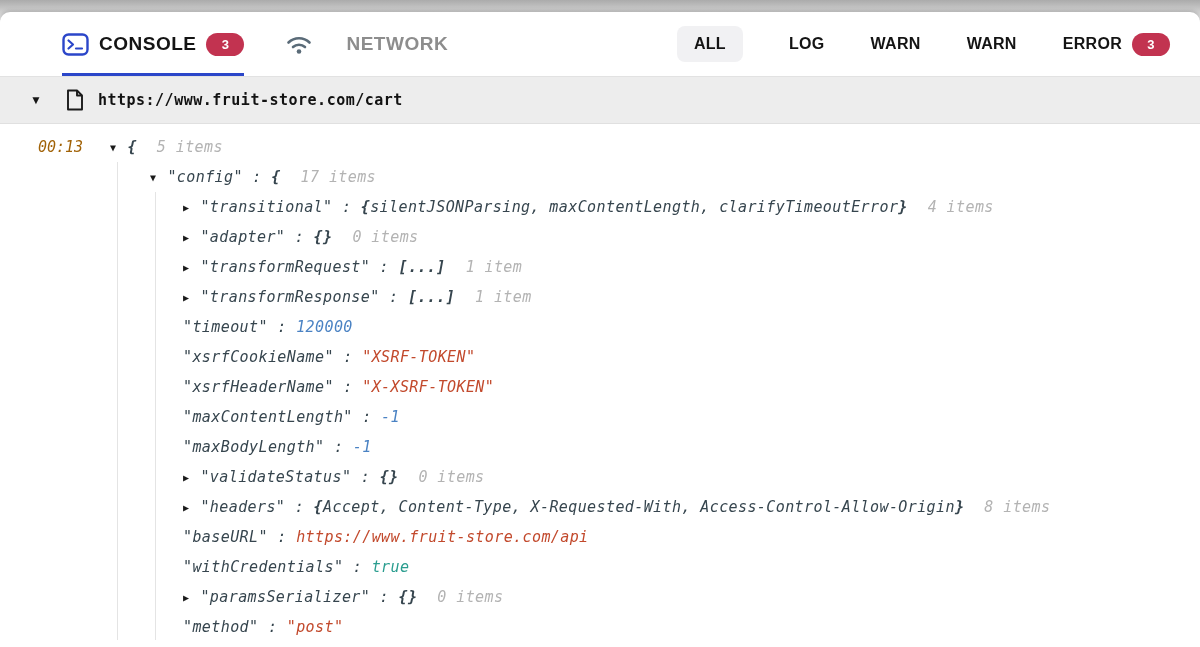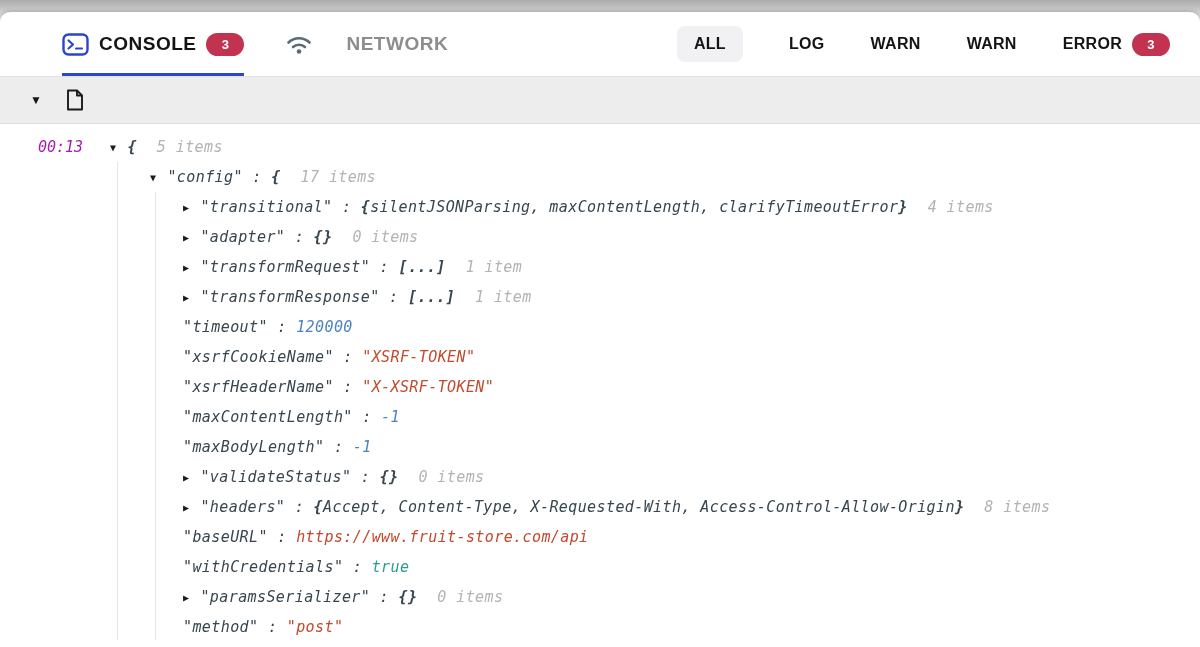--- a/index.html
+++ b/index.html
@@ -43,21 +43,21 @@
     padding-left:30px;border-bottom:1px solid #e0e0e0;cursor:pointer;}
   .caret{font-size:12px;color:#151515;margin-right:24px;font-style:normal;}
   .url-text{font-family:"DejaVu Sans Mono",monospace;font-weight:700;font-size:15px;
     color:#121212;letter-spacing:.5px;margin-left:14px;}
   
   .console-area{position:relative;height:520px;padding-top:8px;overflow:hidden;}
   .guide{position:absolute;width:1px;background:var(--guide-gray);bottom:4px;}
   .guide.g1{left:117px;top:38px;}
   .guide.g2{left:155px;top:68px;}
   .ts{position:absolute;left:38px;top:8px;line-height:30px;
-    font-family:"DejaVu Sans Mono",monospace;font-style:italic;font-size:15px;color:#a21caf;}
+    font-family:"DejaVu Sans Mono",monospace;font-style:italic;font-size:15px;color:#a16207;}
   .tree-row{height:30px;line-height:30px;white-space:nowrap;
     font-family:"DejaVu Sans Mono",monospace;font-style:italic;font-size:15px;
     letter-spacing:.4px;color:var(--key-dark);}
   .arrow{font-style:normal;font-size:10px;color:#1a1a1a;margin-right:11px;
     display:inline-block;vertical-align:1px;cursor:pointer;}
   .seg-key,.seg-punct,.seg-preview{color:var(--key-dark);}
   .seg-brace{color:var(--key-dark);font-weight:700;}
   .seg-items{color:var(--muted-gray);margin-left:20px;}
   .seg-num{color:var(--num-blue);}
   .seg-str,.seg-url{color:var(--str-orange);}
@@ -115,20 +115,21 @@
   </div>
 
   <div class="urlband">
     <span class="caret">▼</span>
     <span class="icon">
       <svg class="icon-svg" width="18" height="22" viewBox="0 0 18 22">
         <path d="M2 1.5h9l5 5v14H2z" fill="none" stroke="#1a1a1a" stroke-width="1.9" stroke-linejoin="round"></path>
         <path d="M11 1.5v5h5" fill="none" stroke="#1a1a1a" stroke-width="1.9" stroke-linejoin="round"></path>
       </svg>
     </span>
+    <span class="url-text">https://www.fruit-store.com/cart</span>
   </div>
 
   <div class="console-area">
     <div class="guide g1"></div>
     <div class="guide g2"></div>
     <span class="ts">00:13</span>
     <div>
         <div class="tree-row" style="padding-left: 110px;"><span class="arrow">▼</span><span class="seg-brace">{</span><span class="seg-items">5 items</span></div>
         <div class="tree-row" style="padding-left: 150px;"><span class="arrow">▼</span><span class="seg-key">"config"</span><span class="seg-punct"> : </span><span class="seg-brace">{</span><span class="seg-items">17 items</span></div>
         <div class="tree-row" style="padding-left: 183px;"><span class="arrow">▶</span><span class="seg-key">"transitional"</span><span class="seg-punct"> : </span><span class="seg-brace">{</span><span class="seg-preview">silentJSONParsing, maxContentLength, clarifyTimeoutError</span><span class="seg-brace">}</span><span class="seg-items">4 items</span></div>

